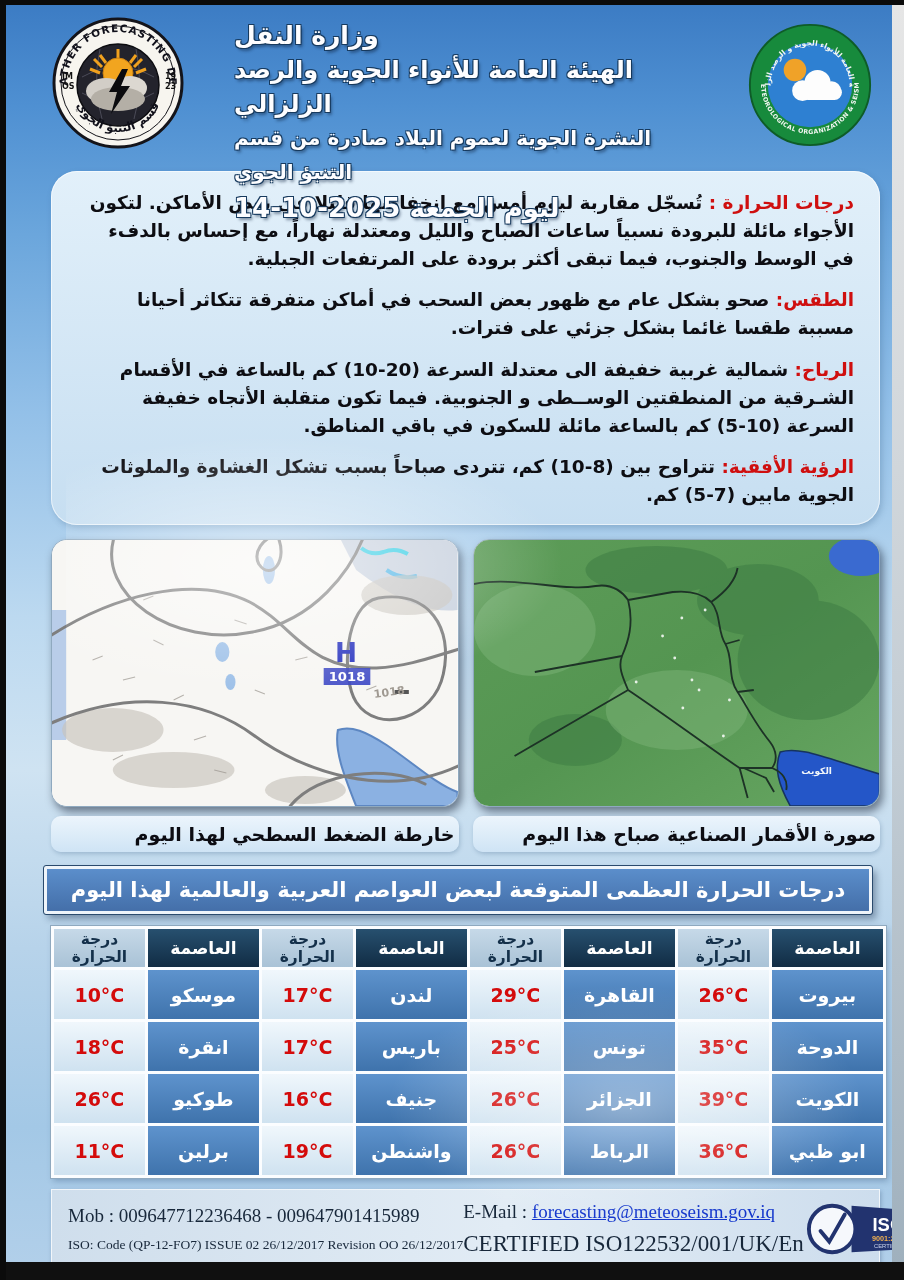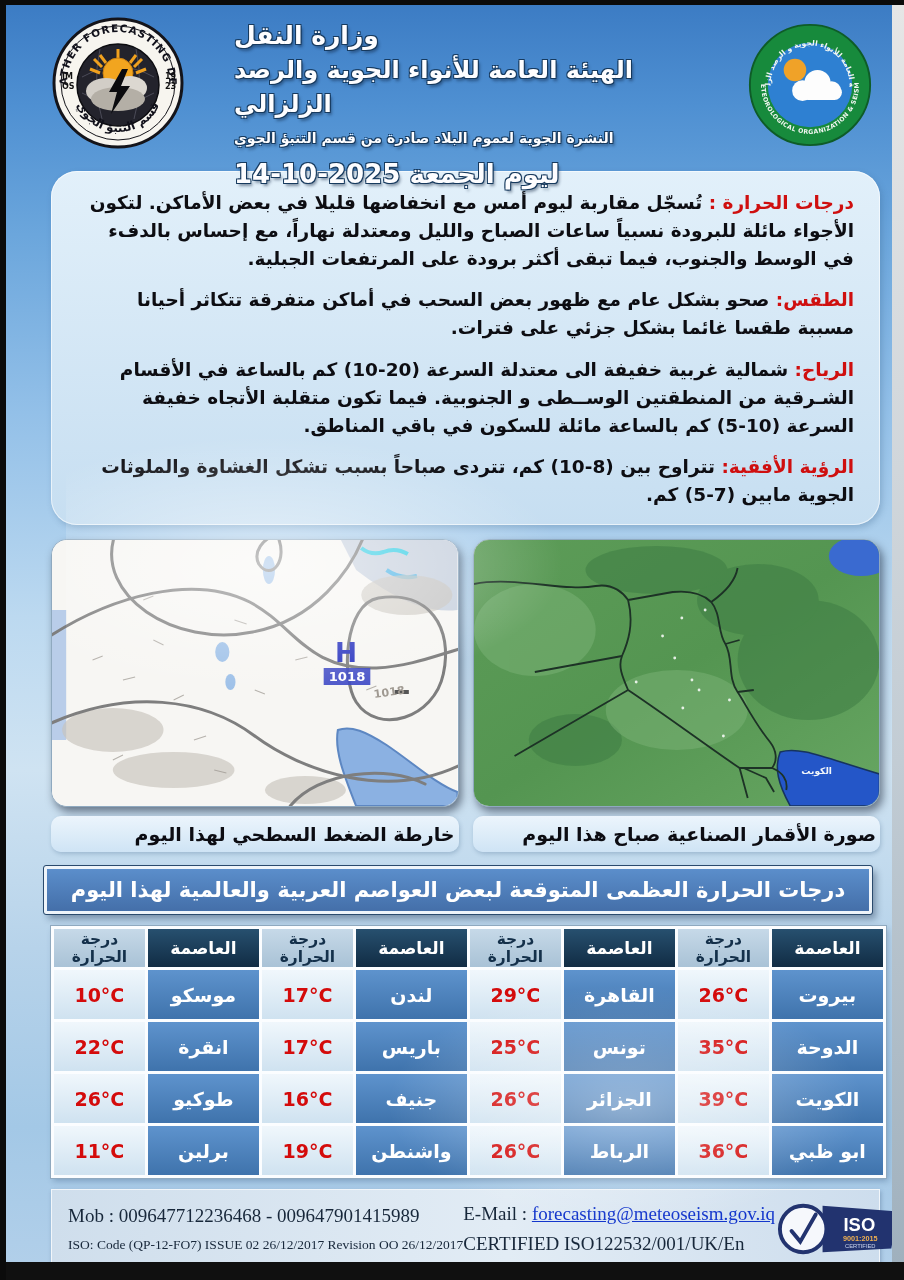--- a/index.html
+++ b/index.html
@@ -15,21 +15,21 @@
 
   
   .header{position:relative;height:152px;margin-top:6px;}
   .logo-left{position:absolute;left:46px;top:6px;width:132px;height:132px;}
   .logo-right{position:absolute;right:32px;top:12px;width:124px;height:124px;}
   .titles{position:absolute;left:228px;right:220px;top:8px;text-align:left;direction:rtl;}
   .titles .t{font-weight:bold;color:#fdfdff;
     text-shadow:-1px -1px 0 #173a5e,1px -1px 0 #173a5e,-1px 1px 0 #173a5e,1px 1px 0 #173a5e,2px 3px 3px rgba(10,30,60,.45);}
   .t1{font-size:25px;line-height:34px;}
   .t2{font-size:24px;line-height:34px;}
-  .t3{font-size:14px;line-height:34px;}
+  .t3{font-size:20px;line-height:34px;}
   .t4{font-size:26px;line-height:38px;letter-spacing:.5px;}
 
   
   .panel{margin:8px 24px 0 45px;background:linear-gradient(180deg,#e2f0fa,#c6def1);
     border-radius:26px;padding:18px 26px 14px 26px;direction:rtl;text-align:right;
     box-shadow:inset 0 0 0 1px rgba(255,255,255,.6),2px 3px 6px rgba(40,80,120,.25);}
   .panel p{margin:0 0 13px 0;font-size:18.5px;font-weight:bold;color:#0d0d12;line-height:1.52;}
   .panel p:last-child{margin-bottom:2px;}
   .plabel{color:#cf0f0f;}
 
@@ -61,21 +61,21 @@
   
   .footer{margin:11px 24px 0 45px;background:linear-gradient(90deg,#cfdeec,#e2ecf5 55%,#cddded);
     border:1px solid #f2f6fa;box-shadow:1px 2px 4px rgba(30,60,100,.3);
     display:flex;align-items:center;padding:8px 10px;font-family:"Liberation Serif",serif;color:#17273a;}
   .f-left{flex:1.08;padding-left:6px;}
   .f-right{flex:1;}
   .f-mob{font-size:19px;margin-bottom:10px;white-space:nowrap;}
   .f-iso{font-size:13.5px;white-space:nowrap;}
   .f-mail{font-size:19px;margin-bottom:8px;white-space:nowrap;}
   .f-mail a{color:#1336cc;text-decoration:underline;}
-  .f-cert{font-size:19px;white-space:nowrap;}
+  .f-cert{font-size:23px;white-space:nowrap;}
   .badges{display:flex;align-items:center;gap:6px;padding-right:4px;}
 </style>
 </head>
 <body>
 
 <div class="page">
   <div class="cloud1"></div>
   <div class="cloud2"></div>
   <div class="right-strip"></div>
 
@@ -274,21 +274,21 @@
         <td class="deg">10°C</td>
       </tr>
       <tr>
         <td class="cap">الدوحة</td>
         <td class="deg">35°C</td>
         <td class="cap">تونس</td>
         <td class="deg">25°C</td>
         <td class="cap">باريس</td>
         <td class="deg">17°C</td>
         <td class="cap">انقرة</td>
-        <td class="deg">22°C</td>
+        <td class="deg">18°C</td>
       </tr>
       <tr>
         <td class="cap">الكويت</td>
         <td class="deg">39°C</td>
         <td class="cap">الجزائر</td>
         <td class="deg">26°C</td>
         <td class="cap">جنيف</td>
         <td class="deg">16°C</td>
         <td class="cap">طوكيو</td>
         <td class="deg">26°C</td>

